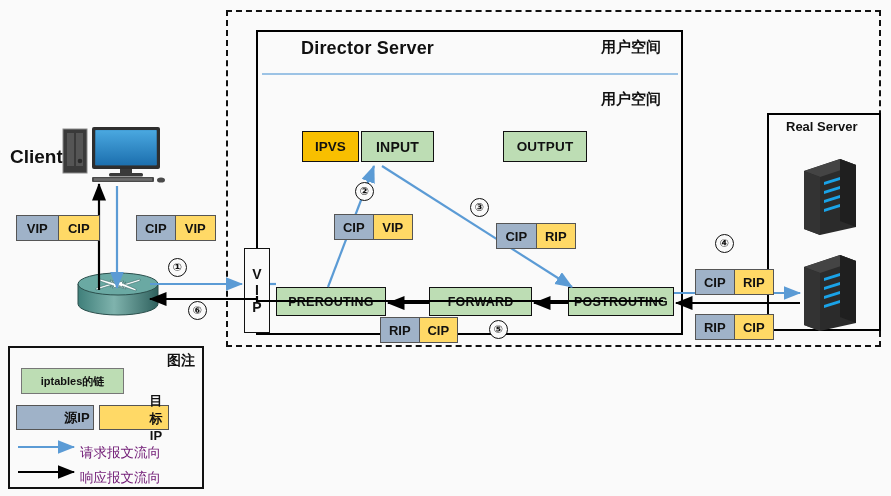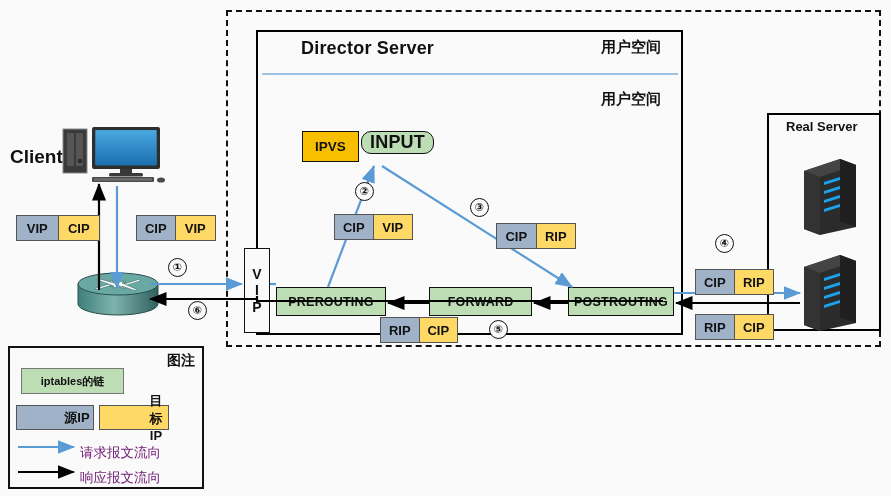--- a/index.html
+++ b/index.html
@@ -20,21 +20,21 @@
   
   #realserver-box{left:767px;top:113px;width:114px;height:218px;border:2px solid #000;box-sizing:border-box;background:#fafafa;}
   #realserver-title{left:786px;top:119px;font-size:13px;font-weight:bold;color:#111;}
 
   
   .chainbox{background:#bdddb4;border:1.5px solid #111;box-sizing:border-box;display:flex;align-items:center;justify-content:center;
             font-size:12.5px;font-weight:bold;color:#111;letter-spacing:.2px;}
   .ipvsbox{background:#f8bf00;border:1.5px solid #111;box-sizing:border-box;display:flex;align-items:center;justify-content:center;
            font-size:13.5px;font-weight:bold;color:#111;}
   #ipvs{left:302px;top:131px;width:57px;height:31px;}
-  #input{left:361px;top:131px;width:73px;height:23px;font-size:18px;border-radius:10px;}
+  #input{left:361px;top:131px;width:73px;height:31px;font-size:14px;}
   #output{left:503px;top:131px;width:84px;height:31px;font-size:13.5px;}
   #prerouting{left:276px;top:287px;width:110px;height:29px;}
   #forward{left:429px;top:287px;width:103px;height:29px;}
   #postrouting{left:568px;top:287px;width:106px;height:29px;}
 
   
   #vip-vertical{left:244px;top:248px;width:26px;height:85px;border:1.5px solid #111;background:#fafafa;box-sizing:border-box;
                 display:flex;flex-direction:column;align-items:center;justify-content:center;font-size:14px;font-weight:bold;color:#111;line-height:1.15;}
 
   
@@ -97,20 +97,21 @@
   <div class="abs" id="outer-dashed"></div>
 
   <div class="abs" id="director-box"></div>
   <div class="abs" id="director-title">Director Server</div>
   <div class="abs" id="space-divider"></div>
   <div class="abs" id="user-space-label">用户空间</div>
   <div class="abs" id="kernel-space-label">用户空间</div>
 
   <div class="abs ipvsbox" id="ipvs">IPVS</div>
   <div class="abs chainbox" id="input">INPUT</div>
+  <div class="abs chainbox" id="output">OUTPUT</div>
   <div class="abs chainbox" id="prerouting">PREROUTING</div>
   <div class="abs chainbox" id="forward">FORWARD</div>
   <div class="abs chainbox" id="postrouting">POSTROUTING</div>
 
   <div class="abs" id="vip-vertical">
     <span>V</span>
     <span>I</span>
     <span>P</span>
   </div>
 

